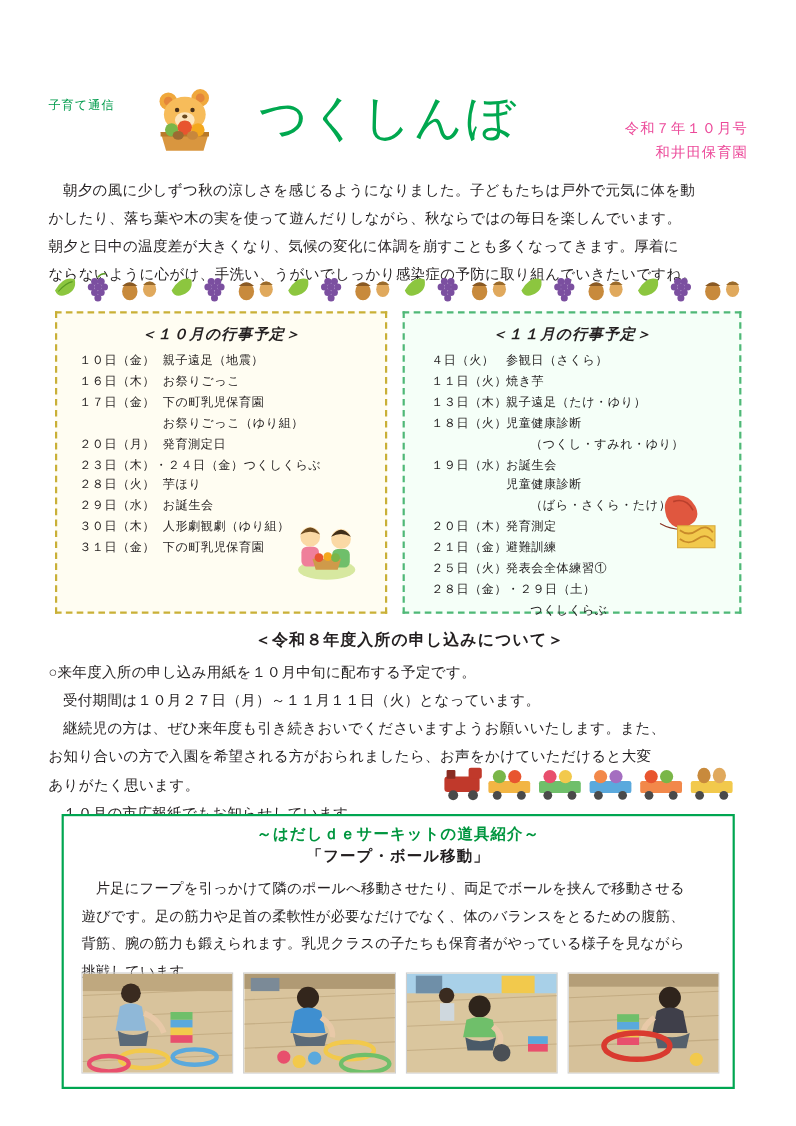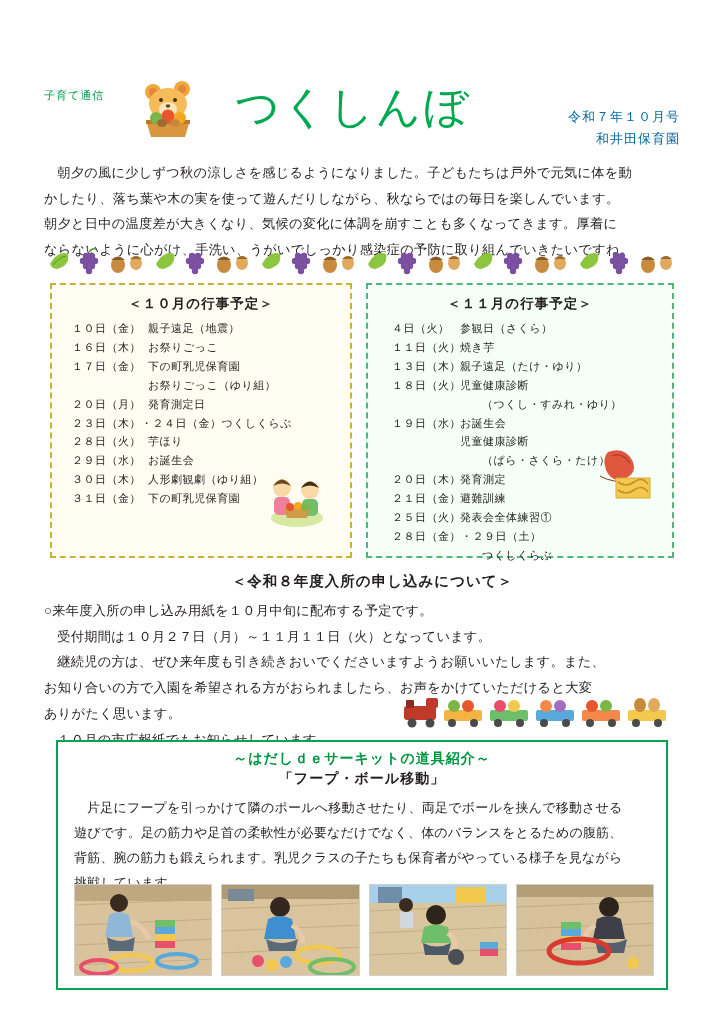--- a/index.html
+++ b/index.html
@@ -23,21 +23,21 @@
   }
   .mascot { position:absolute; left:132px; top:78px; width:78px; height:62px; }
   .title {
     position:absolute; left:235px; top:78px;
     font-size:44px; color:#00a84f; letter-spacing:2px;
     font-family:"DejaVu Sans", sans-serif;
     font-weight:normal;
   }
   .issue {
     position:absolute; right:44px; top:106px;
-    text-align:right; font-size:13px; color:#0369a1; line-height:1.7;
+    text-align:right; font-size:13px; color:#ec4899; line-height:1.7;
     letter-spacing:1px;
   }
 
   
   .intro {
     position:absolute; left:44px; top:160px; width:636px;
     font-size:13.2px; line-height:1.95; letter-spacing:0.3px;
     text-align:justify;
   }
   .intro p { margin:0; }
@@ -49,21 +49,21 @@
   
   .boxes { position:absolute; left:50px; top:283px; width:624px; height:275px; }
   .sbox {
     position:absolute; top:0; height:275px;
     border:2px dashed #b8b845; background:#fffdf2;
   }
   .sbox.oct { left:0; width:302px; border-color:#c9b037; }
   .sbox.nov { left:316px; width:308px; border-color:#4fb877; background:#f5fff8; }
   .sbox h3 {
     margin:10px 0 6px 0; text-align:center; font-size:13.5px;
-    font-weight:bold; letter-spacing:1px;
+    font-weight:bold; letter-spacing:1px;font-style:italic;
   }
   .ev { display:flex; font-size:11px; line-height:1.72; letter-spacing:0.5px; }
   .ev .d { width:96px; padding-left:20px; white-space:nowrap; }
   .ev .t { flex:1; }
   .ev.cont .d { visibility:hidden; }
   .nov .ev .d { width:92px; padding-left:24px; }
 
   .veg-deco { position:absolute; right:8px; bottom:54px; width:70px; height:58px; }
   .kids-deco { position:absolute; right:14px; bottom:26px; width:78px; height:70px; }
 

